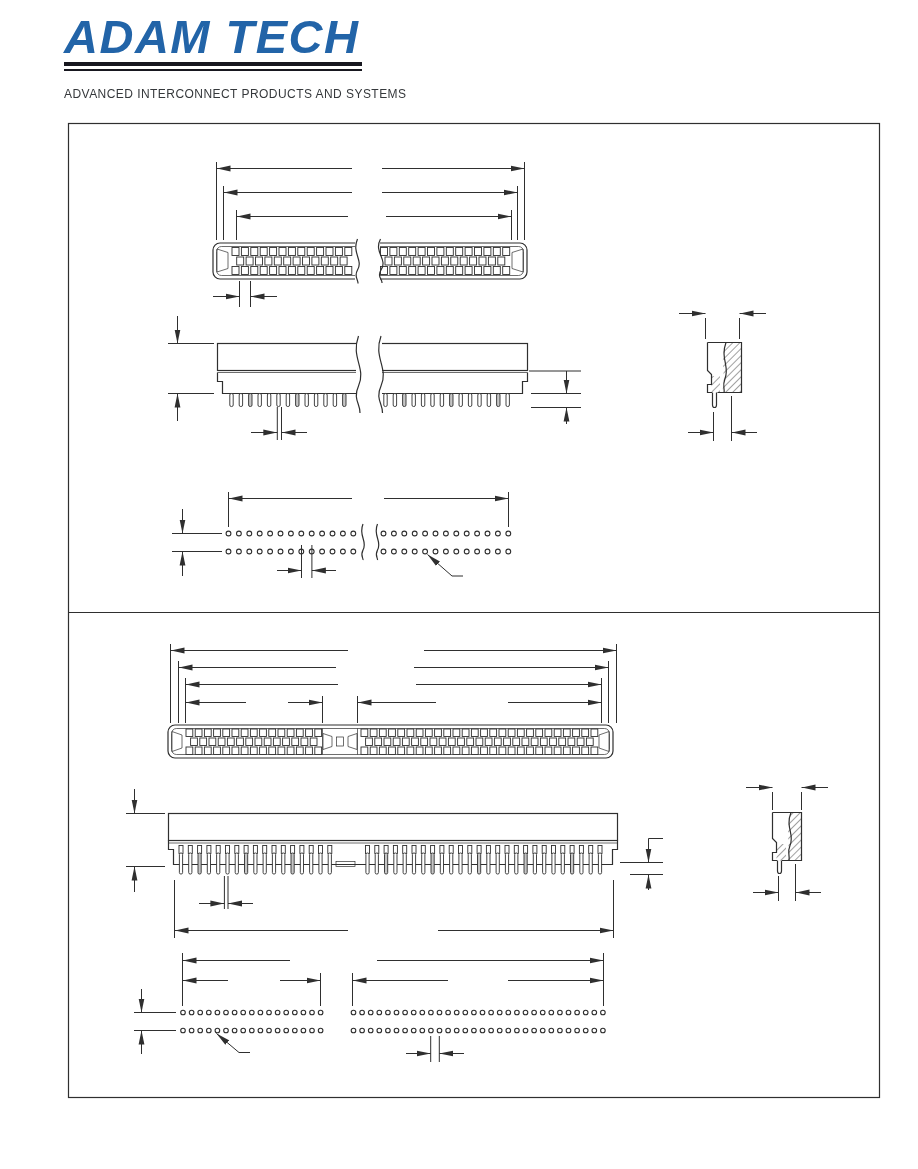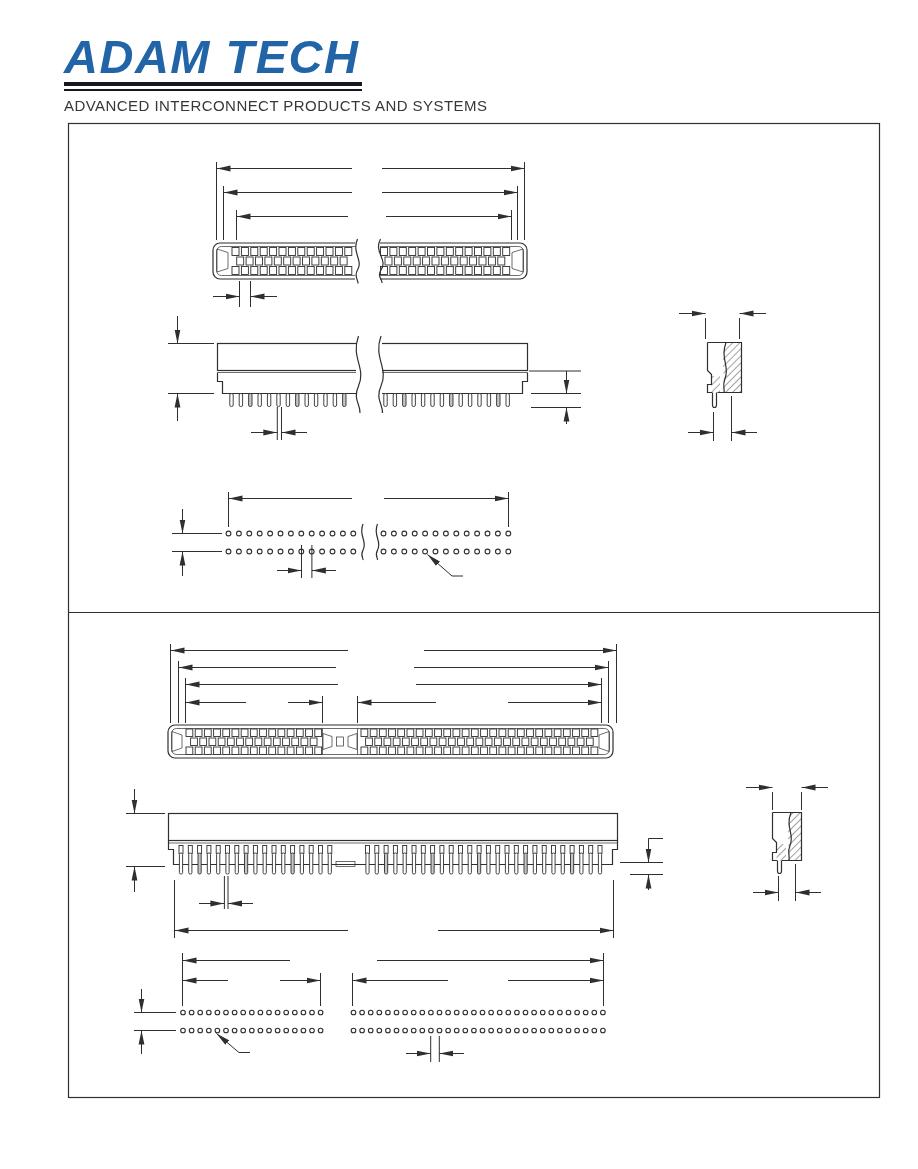--- a/index.html
+++ b/index.html
@@ -2,35 +2,35 @@
 <html style="--blue: #2264a8; --rule: #17171f; --tagline: #35383b; --line: #2f2f2f; --paper: #ffffff;"><head>
 <meta charset="utf-8">
 <style>
   html,body{margin:0;padding:0;}
   body{
     width:918px;height:1169px;position:relative;
     background:var(--paper,#fff);
     font-family:"Liberation Sans",sans-serif;
     overflow:hidden;
   }
-  .logo{position:absolute;left:64px;top:32px;}
+  .logo{position:absolute;left:64px;top:12px;}
   .logo-title{
     color:var(--blue,#2264a8);
     font-weight:bold;font-style:italic;
     font-size:47px;line-height:1.05;letter-spacing:1.5px;
     white-space:nowrap;
   }
   .logo-rule{
     width:298px;height:2.5px;margin-top:1px;
     border-top:4px solid var(--rule,#17171f);
     border-bottom:2px solid var(--rule,#17171f);
   }
   .logo-tagline{
-    margin-top:6px;
-    font-size:15px;letter-spacing:0.45px;
+    margin-top:16px;
+    font-size:12px;letter-spacing:0.45px;
     color:var(--tagline,#35383b);
     white-space:nowrap;
   }
   svg{position:absolute;left:0;top:0;}
   .ln{fill:none;stroke:var(--line,#2f2f2f);stroke-width:1.2;}
   .lt{fill:none;stroke:var(--line,#2f2f2f);stroke-width:0.7;}
   .dim{fill:none;stroke:var(--line,#2f2f2f);stroke-width:1;}
   .wh{fill:#fff;stroke:none;}
 </style>
 </head>

